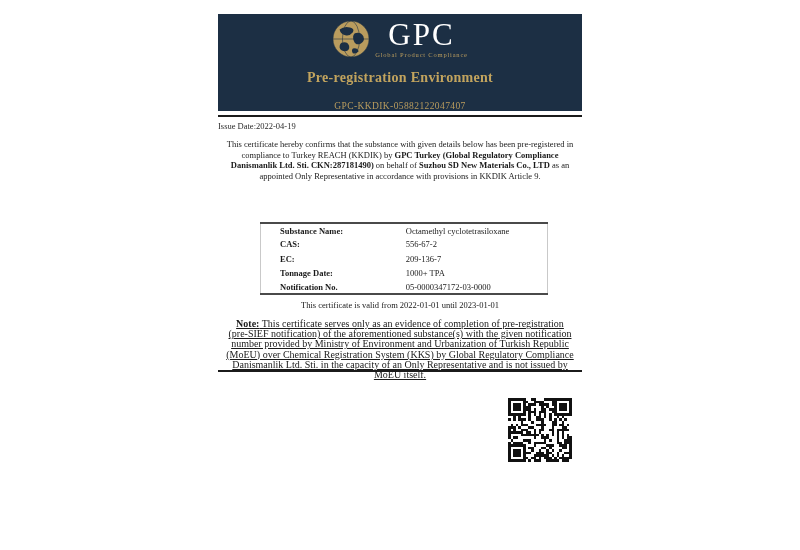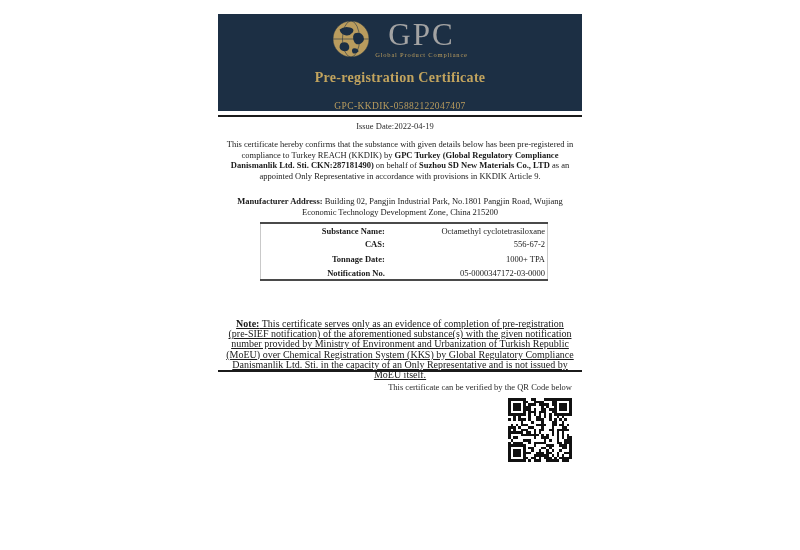--- a/index.html
+++ b/index.html
@@ -12,21 +12,21 @@
 
   
   .header-band {
     position: absolute; left: 218px; top: 14px; width: 364px; height: 97px;
     background: #1c2f44; display: flex; flex-direction: column; align-items: center;
   }
   .logo-row { display: flex; align-items: center; margin-top: 5px; height: 42px; }
   .globe { width: 38px; height: 38px; margin-right: 5px; }
   .logo-text-wrap { display: flex; flex-direction: column; align-items: center; }
   .logo-text {
-    font-size: 31px; line-height: 30px; color: #a3a3a3; letter-spacing: 2px;
+    font-size: 31px; line-height: 30px; color: #ffffff; letter-spacing: 2px;
     font-family: "Liberation Serif", serif;
   }
   .logo-subtext {
     font-size: 6.5px; color: #b99c5e; letter-spacing: 0.8px; margin-top: 1px;
     white-space: nowrap;
   }
   .band-title {
     margin-top: 12px; font-size: 14px; font-weight: bold; color: #c2a45e;
     letter-spacing: 0.3px;
   }
@@ -35,41 +35,41 @@
   .divider {
     position: absolute; left: 218px; width: 364px; height: 0;
     border-top: 2px solid #1b1b1b;
   }
   .divider-top { top: 115px; }
   .divider-bottom { top: 370px; }
 
   
   .issue-date {
     position: absolute; top: 121px; left: 218px; width: 354px;
-    text-align: center; font-size: 8.5px; color: #2b2b2b;
+    text-align: left; font-size: 8.5px; color: #2b2b2b;
   }
   .intro-par {
     position: absolute; top: 139px; left: 222px; width: 356px;
     text-align: center; font-size: 8.5px; line-height: 10.6px;
   }
   .manufacturer-par {
     position: absolute; top: 196px; left: 222px; width: 356px;
     text-align: center; font-size: 8.5px; line-height: 10.6px;
   }
   b.seg { font-weight: bold; }
 
   
   .substance-table {
     position: absolute; left: 260px; top: 222px; width: 288px;
     border: 1px solid #c9c9c9; border-top: 2px solid #4a4a4a; border-bottom: 2px solid #4a4a4a;
     border-collapse: collapse;
   }
   .substance-table td {
-    font-size: 8.5px; height: 14.3px; text-align: right; vertical-align: middle;
-    padding: 0 2px;
+    font-size: 8.5px; height: 14.3px; text-align: left; vertical-align: middle;
+    padding: 0 19px;
   }
   .substance-table td.lbl { width: 44%; font-weight: bold; }
   .substance-table td.val { width: 56%; }
 
   .validity-line {
     position: absolute; top: 300px; left: 222px; width: 356px;
     text-align: center; font-size: 8.5px;
   }
   .note-par {
     position: absolute; top: 319px; left: 226px; width: 348px;
@@ -105,59 +105,62 @@
         <path d="M22 30 Q27 29 28 33 Q26 36 22 35 Q20 32 22 30 Z" fill="#1c2f44"></path>
         <ellipse cx="20" cy="20" rx="19" ry="19" fill="none" stroke="#1c2f44" stroke-width="0.6"></ellipse>
         <ellipse cx="20" cy="20" rx="9" ry="19" fill="none" stroke="#1c2f44" stroke-width="0.6"></ellipse>
         <line x1="1" y1="20" x2="39" y2="20" stroke="#1c2f44" stroke-width="0.6"></line>
       </svg>
       <div class="logo-text-wrap">
         <div class="logo-text">GPC</div>
         <div class="logo-subtext">Global Product Compliance</div>
       </div>
     </div>
-    <div class="band-title">Pre-registration Certificate</div>
+    <div class="band-title">Pre-registration Environment</div>
     <div class="band-certno">GPC-KKDIK-05882122047407</div>
   </div>
 
   <div class="divider divider-top"></div>
 
   <div class="issue-date">Issue Date:2022-04-19</div>
 
   <div class="intro-par"><span>This certificate hereby confirms that the substance with given details below has been pre-registered in compliance to Turkey REACH (KKDIK) by </span><b class="seg">GPC Turkey (Global Regulatory Compliance Danismanlik Ltd. Sti. CKN:287181490)</b><span> on behalf of </span><b class="seg">Suzhou SD New Materials Co., LTD</b><span> as an appointed Only Representative in accordance with provisions in KKDIK Article 9.</span></div>
 
-  <div class="manufacturer-par"><b class="seg">Manufacturer Address:</b><span> Building 02, Pangjin Industrial Park, No.1801 Pangjin Road, Wujiang Economic Technology Development Zone, China 215200</span></div>
 
   <table class="substance-table">
     <tbody>
       <tr>
         <td class="lbl">Substance Name:</td>
         <td class="val">Octamethyl cyclotetrasiloxane</td>
       </tr>
       <tr>
         <td class="lbl">CAS:</td>
         <td class="val">556-67-2</td>
       </tr>
       <tr>
+        <td class="lbl">EC:</td>
+        <td class="val">209-136-7</td>
+      </tr>
+      <tr>
         <td class="lbl">Tonnage Date:</td>
         <td class="val">1000+ TPA</td>
       </tr>
       <tr>
         <td class="lbl">Notification No.</td>
         <td class="val">05-0000347172-03-0000</td>
       </tr>
     </tbody>
   </table>
 
+  <div class="validity-line">This certificate is valid from 2022-01-01 until 2023-01-01</div>
 
   <div class="note-par"><b class="seg">Note:</b><span> This certificate serves only as an evidence of completion of pre-registration (pre-SIEF notification) of the aforementioned substance(s) with the given notification number provided by Ministry of Environment and Urbanization of Turkish Republic (MoEU) over Chemical Registration System (KKS) by Global Regulatory Compliance Danismanlik Ltd. Sti. in the capacity of an Only Representative and is not issued by MoEU itself.</span></div>
 
   <div class="divider divider-bottom"></div>
 
-  <div class="qr-caption">This certificate can be verified by the QR Code below</div>
 
   <div class="qr-box">
     <svg id="qr-svg" width="64" height="64" viewBox="0 0 25 25" shape-rendering="crispEdges">
         <rect width="25" height="25" fill="#fff"></rect>
         <rect x="0" y="0" width="1" height="1" fill="#111"></rect>
         <rect x="1" y="0" width="1" height="1" fill="#111"></rect>
         <rect x="2" y="0" width="1" height="1" fill="#111"></rect>
         <rect x="3" y="0" width="1" height="1" fill="#111"></rect>
         <rect x="4" y="0" width="1" height="1" fill="#111"></rect>
         <rect x="5" y="0" width="1" height="1" fill="#111"></rect>

